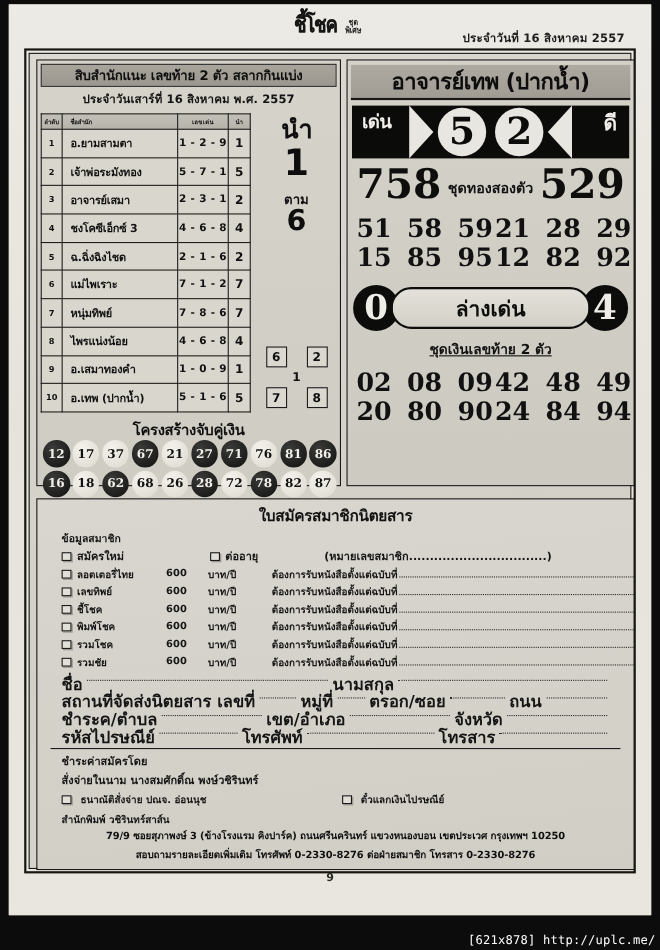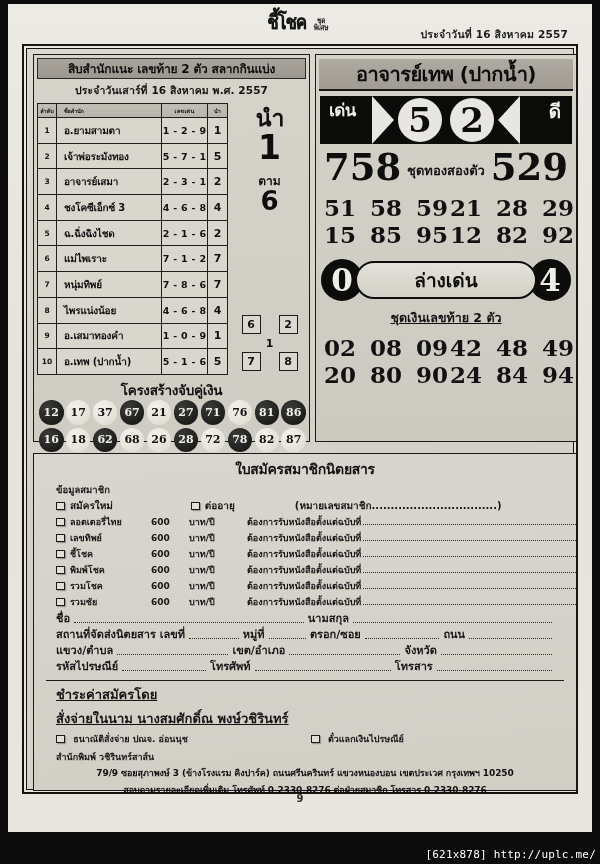--- a/index.html
+++ b/index.html
@@ -288,29 +288,29 @@
     font-size: 9px; font-weight: 700; color: #151515;
     padding-left: 22px; height: 16px;
   }
   .mag-name  { width: 95px; }
   .mag-price { width: 38px; }
   .mag-unit  { width: 58px; }
   .mag-want  { flex: 1; display: flex; align-items: baseline; }
   .dotfill { flex: 1; border-bottom: 1px dotted #2a2a28; margin-left: 2px; height: 9px; }
 
   .addr-row {
-    display: flex; align-items: center;
-    font-size: 11px; font-weight: 700; color: #151515;
+    display: flex; align-items: flex-start;
+    font-size: 15px; font-weight: 700; color: #151515;
     padding: 0 20px 0 22px; height: 16px;
   }
   .addr-row .lbl { white-space: nowrap; }
   .addr-row .dot { border-bottom: 1px dotted #2a2a28; height: 9px; margin: 0 4px; }
 
   .pay-sep { margin: 6px 12px 0 12px; border-top: 1.5px solid #1b1b1a; }
-  .pay-line { font-size: 13px; font-weight: 700; color: #151515; padding: 3px 0 0 22px; text-decoration: underline; }
+  .pay-line { font-size: 10px; font-weight: 700; color: #151515; padding: 3px 0 0 22px; }
   .pay-chk-row { display: flex; font-size: 9px; font-weight: 700; color: #151515; padding-left: 22px; margin-top: 3px; gap: 45px; }
   .pay-chk-row .c2 { margin-left: 78px; }
 
   .office-block { padding: 4px 0 0 22px; font-size: 9px; font-weight: 700; color: #151515; }
   .addr-final {
     text-align: center; font-size: 9px; font-weight: 700; color: #0f0f0f;
     padding: 3px 14px 0 14px; line-height: 1.5; letter-spacing: -0.1px;
   }
 
   .page-num {
@@ -646,21 +646,21 @@
         <span class="dot" style="flex:0.6"></span>
         <span class="lbl">หมู่ที่</span>
         <span class="dot" style="flex:0.45"></span>
         <span class="lbl">ตรอก/ซอย</span>
         <span class="dot" style="flex:0.9"></span>
         <span class="lbl">ถนน</span>
         <span class="dot" style="flex:1"></span>
       </div>
 
       <div class="addr-row">
-        <span class="lbl">แขวง/ตำบล</span>
+        <span class="lbl">ชำระค/ตำบล</span>
         <span class="dot" style="flex:1.1"></span>
         <span class="lbl">เขต/อำเภอ</span>
         <span class="dot" style="flex:1.1"></span>
         <span class="lbl">จังหวัด</span>
         <span class="dot" style="flex:1.1"></span>
       </div>
 
       <div class="addr-row">
         <span class="lbl">รหัสไปรษณีย์</span>
         <span class="dot" style="flex:0.8"></span>

